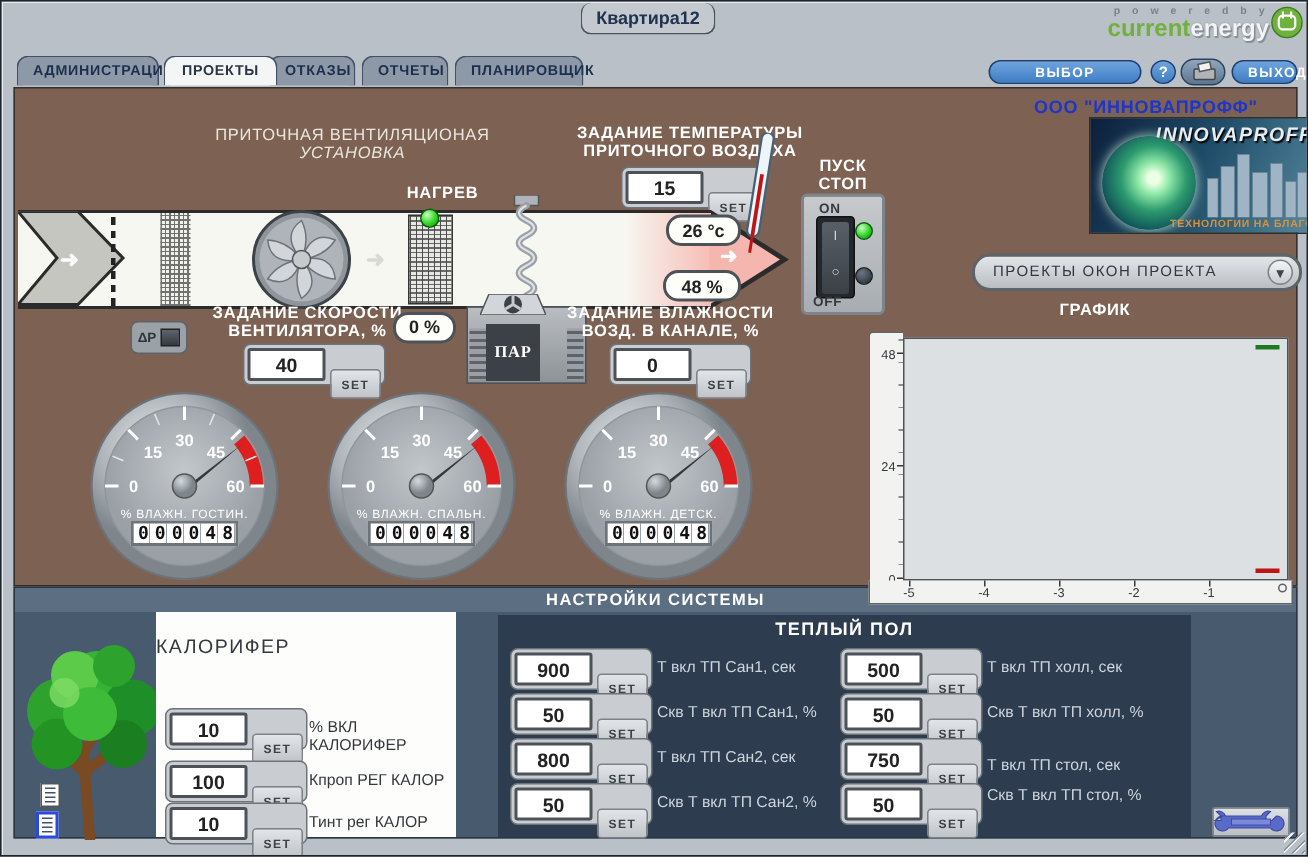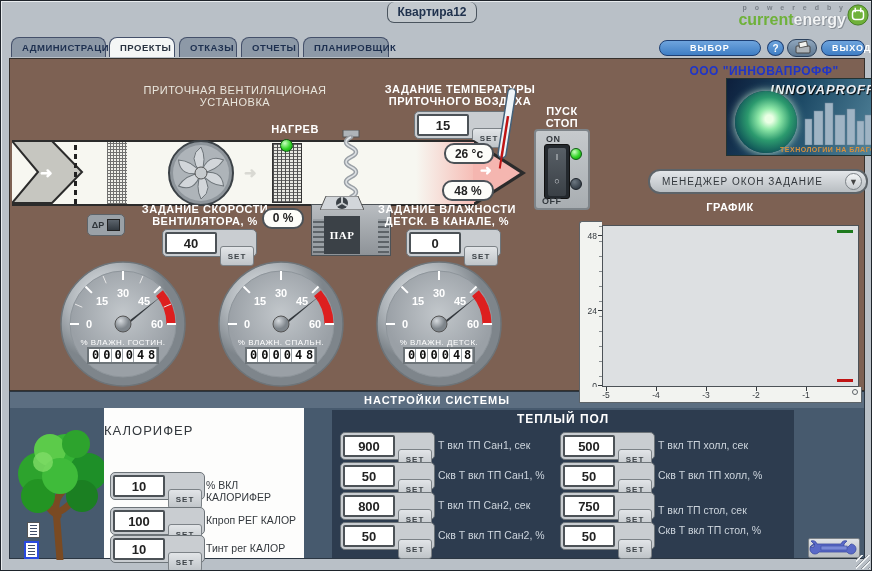--- a/index.html
+++ b/index.html
@@ -197,39 +197,39 @@
   </div>
   <svg class="plug" viewBox="0 0 24 24">
     <circle cx="12" cy="12" r="11" fill="#6fb13a" stroke="#3f7a1e"></circle>
     <rect x="6" y="7" width="12" height="10" rx="3" fill="none" stroke="#fff" stroke-width="1.6"></rect>
     <line x1="9" y1="4" x2="9" y2="9" stroke="#fff" stroke-width="1.6"></line>
     <line x1="15" y1="4" x2="15" y2="9" stroke="#fff" stroke-width="1.6"></line>
   </svg>
 
   <div class="tabbar">
     <div class="tab" style="left:10px;width:95px;">АДМИНИСТРАЦИЯ</div>
-    <div class="tab active" style="left:108px;width:66px;">ПРОЕКТЫ</div>
+    <div class="tab active" style="left:108px;width:76px;">ПРОЕКТЫ</div>
     <div class="tab" style="left:178px;width:58px;text-align:center;">ОТКАЗЫ</div>
     <div class="tab" style="left:240px;width:58px;">ОТЧЕТЫ</div>
     <div class="tab" style="left:302px;width:86px;">ПЛАНИРОВЩИК</div>
     <div class="pillbtn" style="left:658px;width:102px;">ВЫБОР ПРОЕКТА</div>
     <div class="roundbtn" style="left:766px;">?</div>
     <div class="printbtn" style="left:786px;">
       <svg viewBox="0 0 30 18" width="30" height="18">
         <rect x="8" y="6" width="14" height="7" rx="1" fill="#aeb4b9" stroke="#444"></rect>
         <rect x="11" y="2" width="8" height="5" fill="#f2f3f0" stroke="#555" transform="rotate(-12 15 4)"></rect>
       </svg>
     </div>
     <div class="pillbtn" style="left:820px;width:44px;">ВЫХОД</div>
   </div>
 
   <div class="main">
 
     <div class="wlabel" style="left:120px;top:25px;width:210px;">ПРИТОЧНАЯ ВЕНТИЛЯЦИОНАЯ</div>
-    <div class="wlabel" style="left:120px;top:37px;width:210px;">УСТАНОВКА</div>
+    <div class="wlabel" style="left:120px;top:37px;width:210px;font-style:italic;">УСТАНОВКА</div>
 
     <div class="blabel" style="left:360px;top:24px;width:180px;">ЗАДАНИЕ ТЕМПЕРАТУРЫ</div>
     <div class="blabel" style="left:360px;top:36px;width:180px;">ПРИТОЧНОГО ВОЗДУХА</div>
 
     <div class="blabel" style="left:230px;top:64px;width:110px;">НАГРЕВ</div>
 
     <div class="blabel" style="left:524px;top:46px;width:56px;">ПУСК</div>
     <div class="blabel" style="left:524px;top:58px;width:56px;">СТОП</div>
 
     <div class="inputgrp" style="left:404px;top:52px;">
@@ -312,21 +312,21 @@
         <polygon points="0,14 6,0 38,0 44,14" fill="#d2d6da" stroke="#555"></polygon>
         <circle cx="22" cy="7" r="6" fill="#3b4147"></circle>
         <path d="M22 7 L22 1 M22 7 L27 10 M22 7 L17 10" stroke="#c6cacd" stroke-width="2"></path>
       </svg>
       <div class="par-lv" style="left:1px;"></div>
       <div class="par-core">ПАР</div>
       <div class="par-lv" style="right:1px;"></div>
     </div>
 
     <div class="blabel" style="left:362px;top:144px;width:150px;">ЗАДАНИЕ ВЛАЖНОСТИ</div>
-    <div class="blabel" style="left:362px;top:156px;width:150px;">ДЕТСК. В КАНАЛЕ, %</div>
+    <div class="blabel" style="left:362px;top:156px;width:150px;">ВОЗД. В КАНАЛЕ, %</div>
     <div class="inputgrp" style="left:396px;top:170px;">
       <input readonly="" value="0" style="">
       <span class="setbtn">SET</span>
     </div>
 
     <div class="gauge" style="left:48px;top:200px;">
       <svg width="130" height="130" viewBox="0 0 130 130">
         <circle cx="65" cy="65" r="62" fill="url(#ringGrad)" stroke="#6d7479" stroke-width="1.5"></circle>
         <circle cx="65" cy="65" r="53" fill="url(#faceGrad)" stroke="#8e959b"></circle>
         <path d="M101.5 34.2 A48 48 0 0 1 113 65" fill="none" stroke="#dd1f1f" stroke-width="9"></path>
@@ -415,21 +415,21 @@
             <rect x="32" y="14" width="10" height="30"></rect>
           <rect x="44" y="8" width="8" height="36"></rect>
             <rect x="54" y="20" width="7" height="24"></rect>
           <rect x="62" y="14" width="7" height="30"></rect>
         </g>
       </svg>
       <div class="tagline">ТЕХНОЛОГИИ НА БЛАГО</div>
     </div>
 
     <div class="dropdown">
-      <span class="dd-label">МЕНЕДЖЕР ОКОН ЗАДАНИЕ</span>
+      <span class="dd-label">ПРОЕКТЫ ОКОН ПРОЕКТА</span>
       <span class="dd-arr">▼</span>
     </div>
 
     <div class="blabel" style="left:660px;top:142px;width:120px;">ГРАФИК</div>
   </div>
 
   <div class="chart">
     <div class="ystrip">
       <div class="yminor"></div>
       <span class="ylab" style="top:9px;">48</span>

